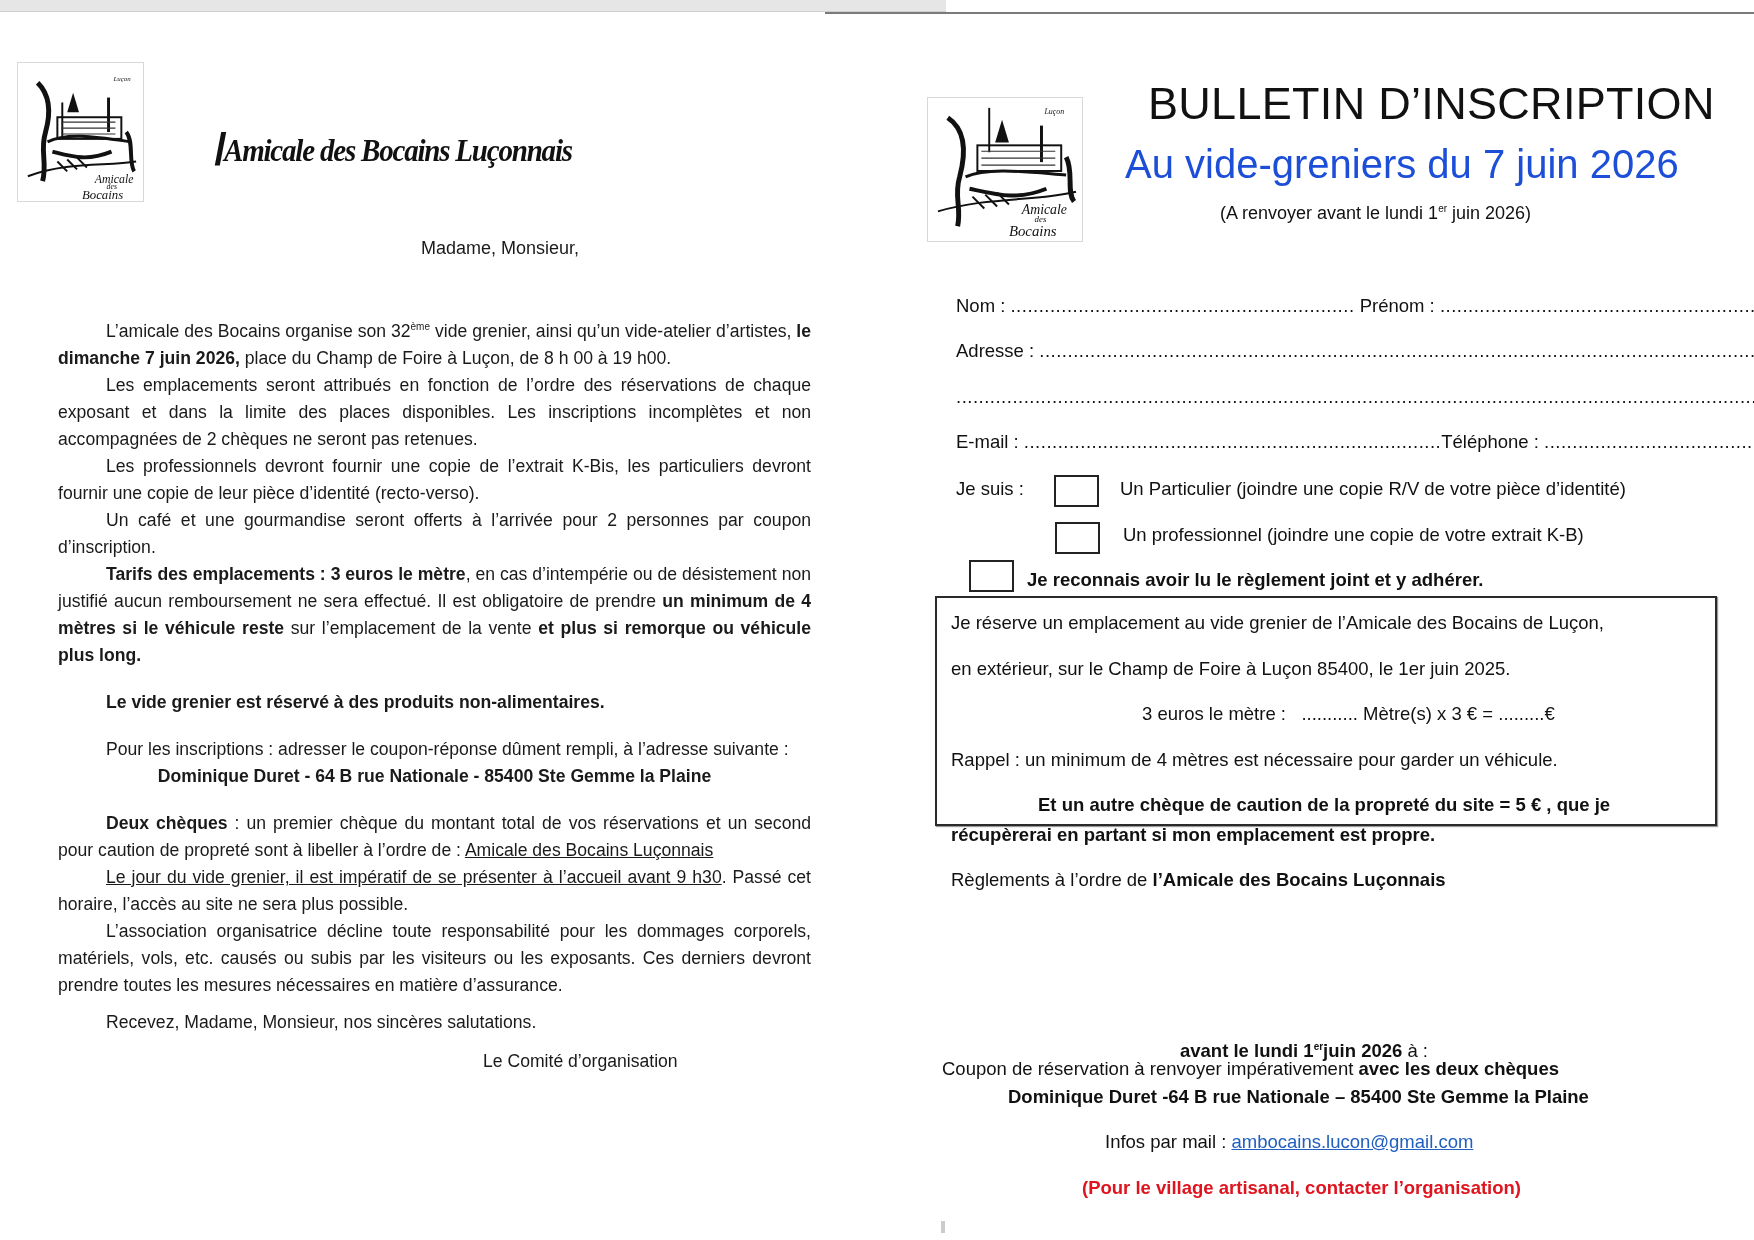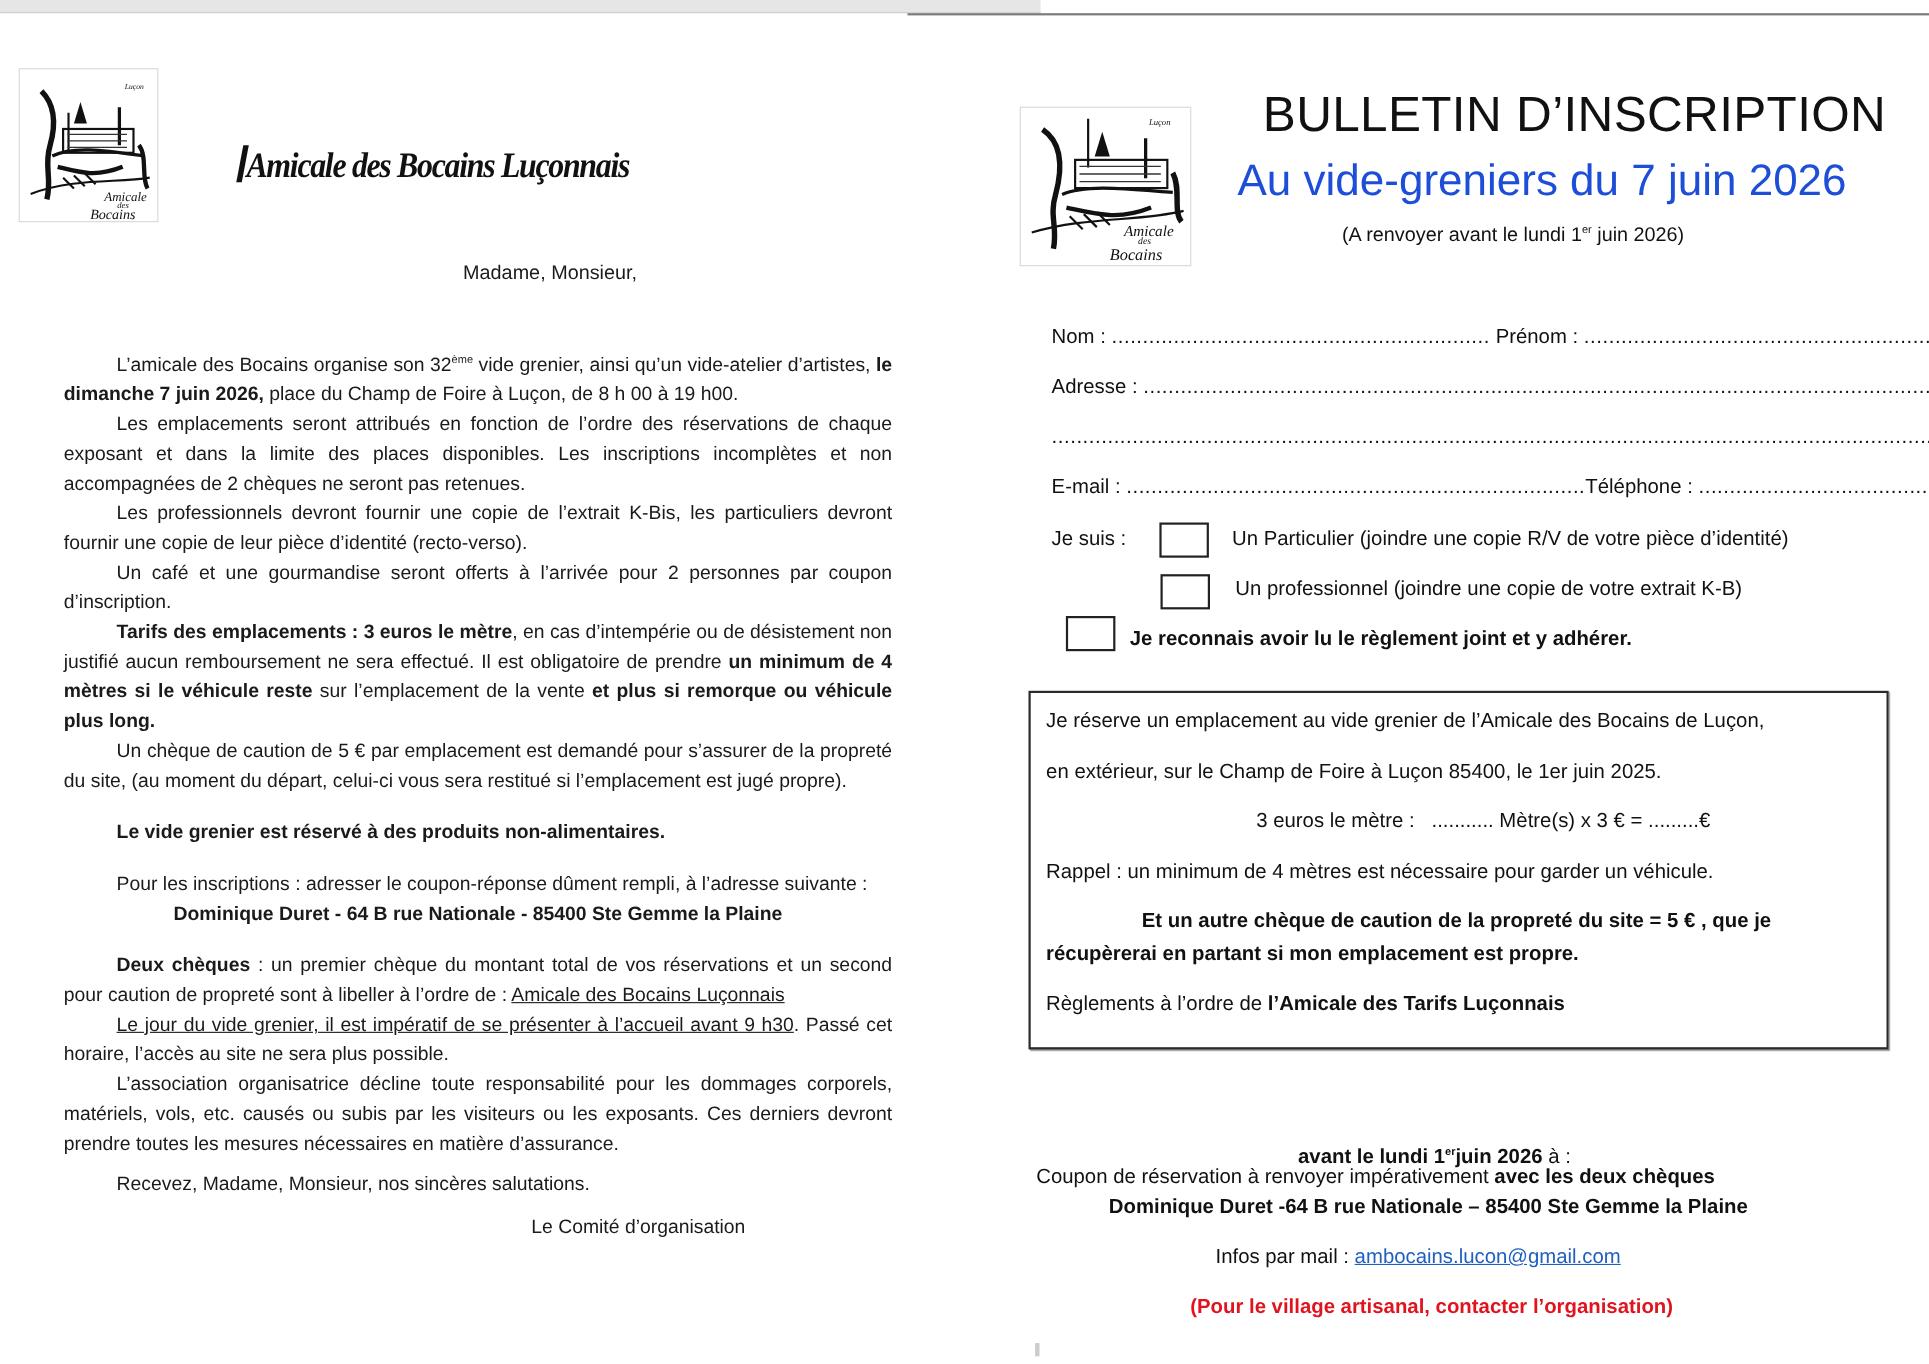--- a/index.html
+++ b/index.html
@@ -32,21 +32,21 @@
   .bulletin-title { position: absolute; left: 1148px; top: 78px; font-size: 45px; color: #111; letter-spacing: 0.3px; white-space: nowrap; }
   .bulletin-sub { position: absolute; left: 1125px; top: 142px; font-size: 40px; color: #1d4ed8; white-space: nowrap; }
   .bulletin-note { position: absolute; left: 1220px; top: 203px; font-size: 18px; color: #111; white-space: nowrap; }
 
   .form-row { position: absolute; left: 956px; font-size: 18.5px; white-space: nowrap; color: #111; }
   .dots { letter-spacing: 0.5px; }
 
   .checkbox { position: absolute; width: 45px; height: 32px; border: 2px solid #222; background: #fff; }
   .cb-label { position: absolute; font-size: 18.5px; white-space: nowrap; color: #111; }
 
-  .reserve-box { position: absolute; left: 935px; top: 628px; width: 782px; height: 326px; border: 2px solid #2a2a2a; box-shadow: 1px 1px 1px #999; }
+  .reserve-box { position: absolute; left: 935px; top: 596px; width: 782px; height: 230px; border: 2px solid #2a2a2a; box-shadow: 1px 1px 1px #999; }
   .rb-line { position: absolute; left: 14px; font-size: 18.5px; white-space: nowrap; color: #111; }
 
   .footer-line { position: absolute; font-size: 18.5px; white-space: nowrap; color: #111; }
   .email-link { color: #1f5fbf; text-decoration: underline; }
   .red { color: #e0141e; font-weight: bold; }
 </style>
 </head>
 <body>
 
 <div class="topbar-left"></div>
@@ -75,21 +75,20 @@
 <div class="org-title"><span class="bar"></span><span>Amicale des Bocains Luçonnais</span></div>
 
 <div class="salutation">Madame, Monsieur,</div>
 
 <div class="letter">
   <p><span>L’amicale des Bocains organise son 32</span><sup>ème</sup><span> vide grenier, ainsi qu’un vide-atelier d’artistes, </span><span class="b">le dimanche 7 juin 2026,</span><span> place du Champ de Foire à Luçon, de 8 h 00 à 19 h00.</span></p>
   <p>Les emplacements seront attribués en fonction de l’ordre des réservations de chaque exposant et dans la limite des places disponibles. Les inscriptions incomplètes et non accompagnées de 2 chèques ne seront pas retenues.</p>
   <p>Les professionnels devront fournir une copie de l’extrait K-Bis, les particuliers devront fournir une copie de leur pièce d’identité (recto-verso).</p>
   <p>Un café et une gourmandise seront offerts à l’arrivée pour 2 personnes par coupon d’inscription.</p>
   <p><span class="b">Tarifs des emplacements : 3 euros le mètre</span><span>, en cas d’intempérie ou de désistement non justifié aucun remboursement ne sera effectué. Il est obligatoire de prendre </span><span class="b">un minimum de 4 mètres si le véhicule reste</span><span> sur l’emplacement de la vente </span><span class="b">et plus si remorque ou véhicule plus long.</span></p>
-  <p>Un chèque de caution de 5 € par emplacement est demandé pour s’assurer de la propreté du site, (au moment du départ, celui-ci vous sera restitué si l’emplacement est jugé propre).</p>
   <div class="gap"></div>
   <p class="b">Le vide grenier est réservé à des produits non-alimentaires.</p>
   <div class="gap"></div>
   <p>Pour les inscriptions : adresser le coupon-réponse dûment rempli, à l’adresse suivante :</p>
   <p class="center b">Dominique Duret - 64 B rue Nationale - 85400 Ste Gemme la Plaine</p>
   <div class="gap"></div>
   <p><span class="b">Deux chèques</span><span> : un premier chèque du montant total de vos réservations et un second pour caution de propreté sont à libeller à l’ordre de : </span><span class="u">Amicale des Bocains Luçonnais</span></p>
   <p><span class="u">Le jour du vide grenier, il est impératif de se présenter à l’accueil avant 9 h30</span><span>. Passé cet horaire, l’accès au site ne sera plus possible.</span></p>
   <p>L’association organisatrice décline toute responsabilité pour les dommages corporels, matériels, vols, etc. causés ou subis par les visiteurs ou les exposants. Ces derniers devront prendre toutes les mesures nécessaires en matière d’assurance.</p>
   <div style="height:10px"></div>
@@ -144,21 +143,21 @@
 
 <div class="reserve-box">
   <div class="rb-line" style="top:14px;">Je réserve un emplacement au vide grenier de l’Amicale des Bocains de Luçon,</div>
   <div class="rb-line" style="top:60px;">en extérieur, sur le Champ de Foire à Luçon 85400, le 1er juin 2025.</div>
   <div class="rb-line" style="top:105px; left:205px;">
     <span>3 euros le mètre :</span>&nbsp;&nbsp;&nbsp;<span>........... Mètre(s)  x 3 €  =  .........€</span>
   </div>
   <div class="rb-line" style="top:151px;">Rappel : un minimum de 4 mètres est nécessaire pour garder un véhicule.</div>
   <div class="rb-line b" style="top:196px; left:101px;">Et un autre chèque de caution de la propreté du site =  5 € , que je</div>
   <div class="rb-line b" style="top:226px;">récupèrerai en partant si mon emplacement est propre.</div>
-  <div class="rb-line" style="top:271px;"><span>Règlements à l’ordre de </span><span class="b">l’Amicale des Tarifs Luçonnais</span></div>
+  <div class="rb-line" style="top:271px;"><span>Règlements à l’ordre de </span><span class="b">l’Amicale des Bocains Luçonnais</span></div>
 </div>
 
 <div class="footer-line" style="left:942px; top:1044px;margin-top:14px;"><span>Coupon de réservation à renvoyer impérativement </span><span class="b">avec les deux chèques</span></div>
 <div class="footer-line" style="left:1180px; top:1040px;"><span class="b">avant le lundi 1</span><sup class="b">er</sup><span class="b">juin 2026</span><span> à :</span></div>
 <div class="footer-line b" style="left:1008px; top:1086px;">Dominique Duret -64 B rue Nationale – 85400 Ste Gemme la Plaine</div>
 <div class="footer-line" style="left:1105px; top:1131px;"><span>Infos par mail : </span><span class="email-link">ambocains.lucon@gmail.com</span></div>
 <div class="footer-line red" style="left:1082px; top:1177px;">(Pour le village artisanal, contacter l’organisation)</div>
 
 <div class="scroll-stub"></div>
 

